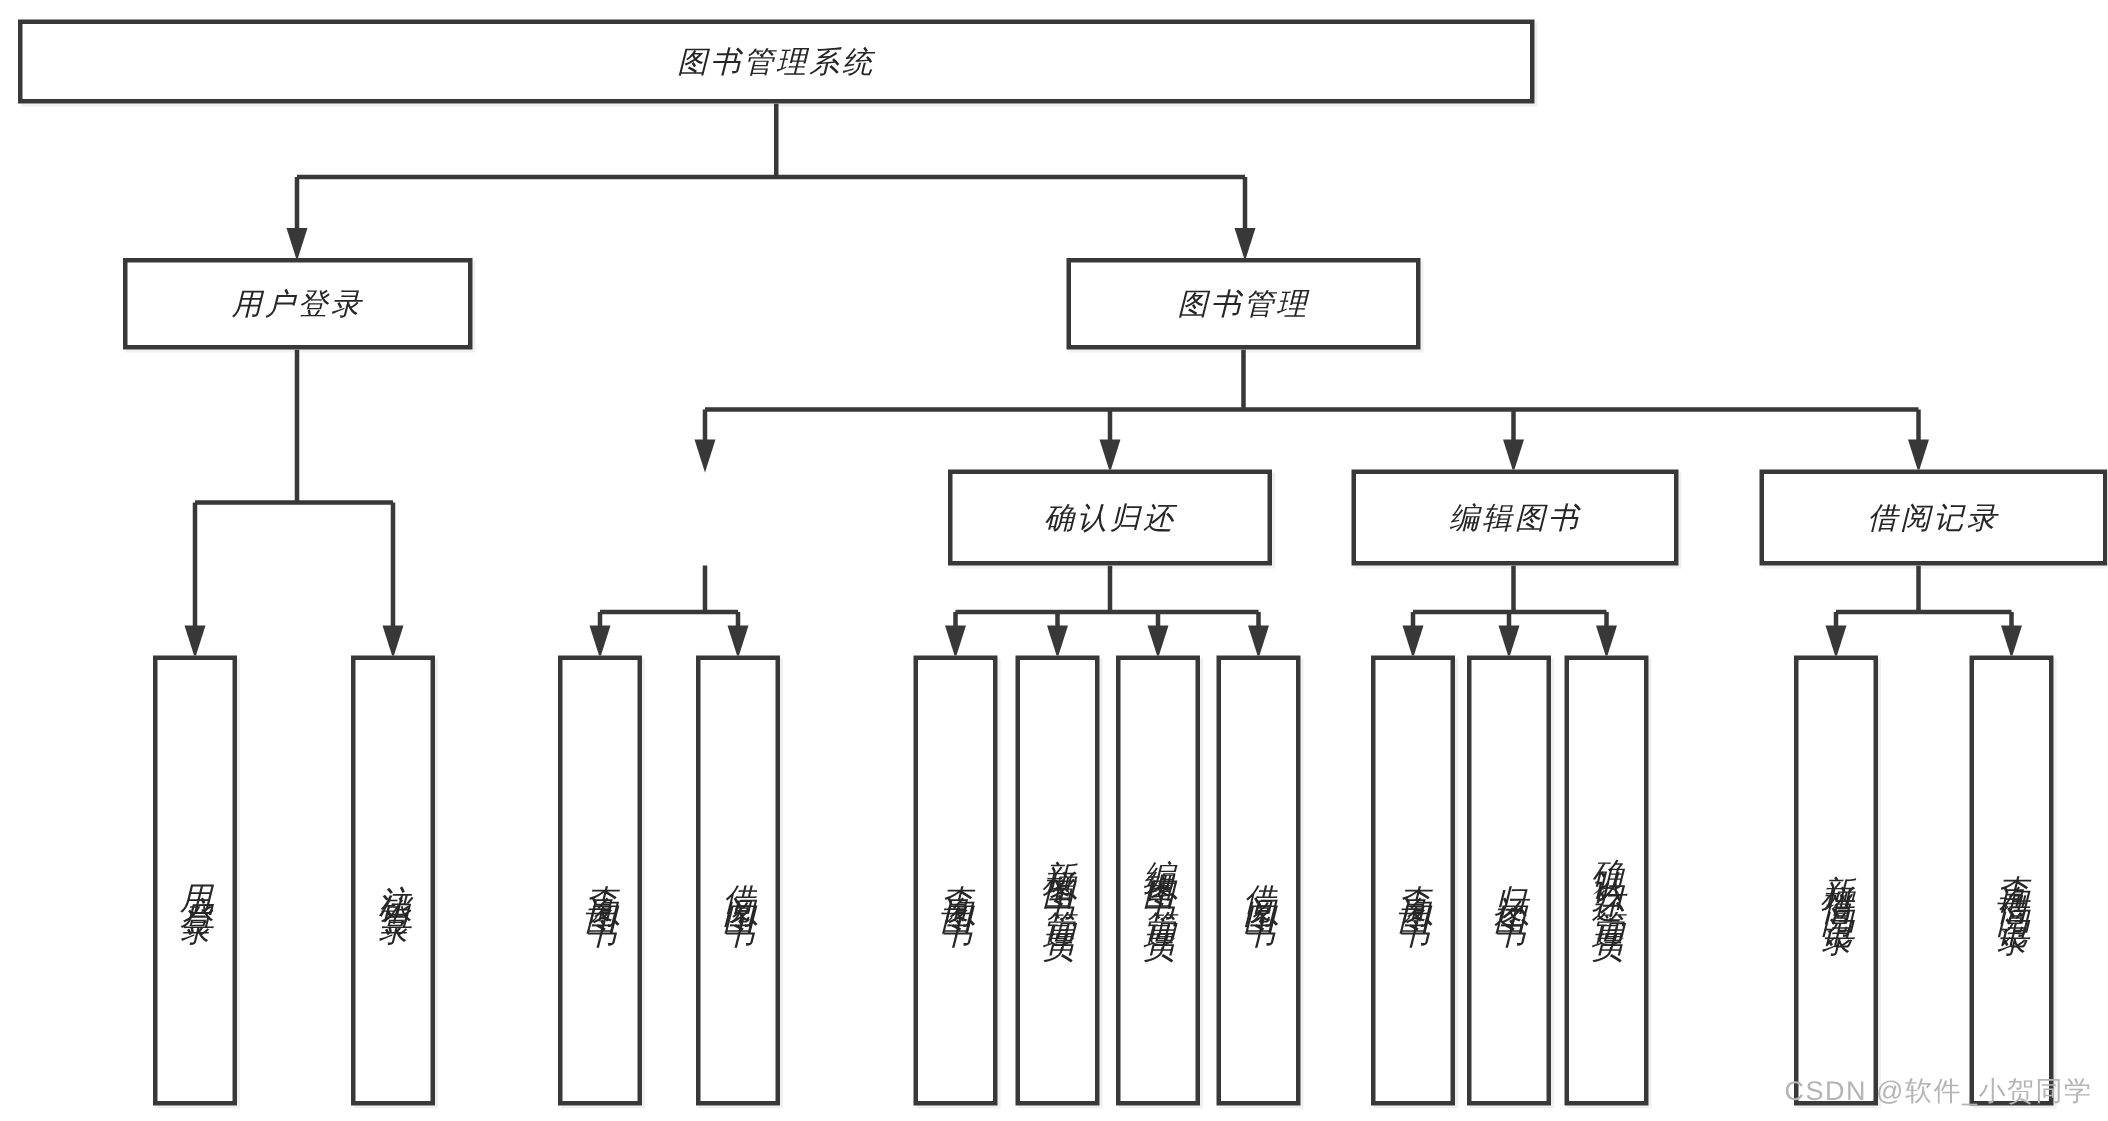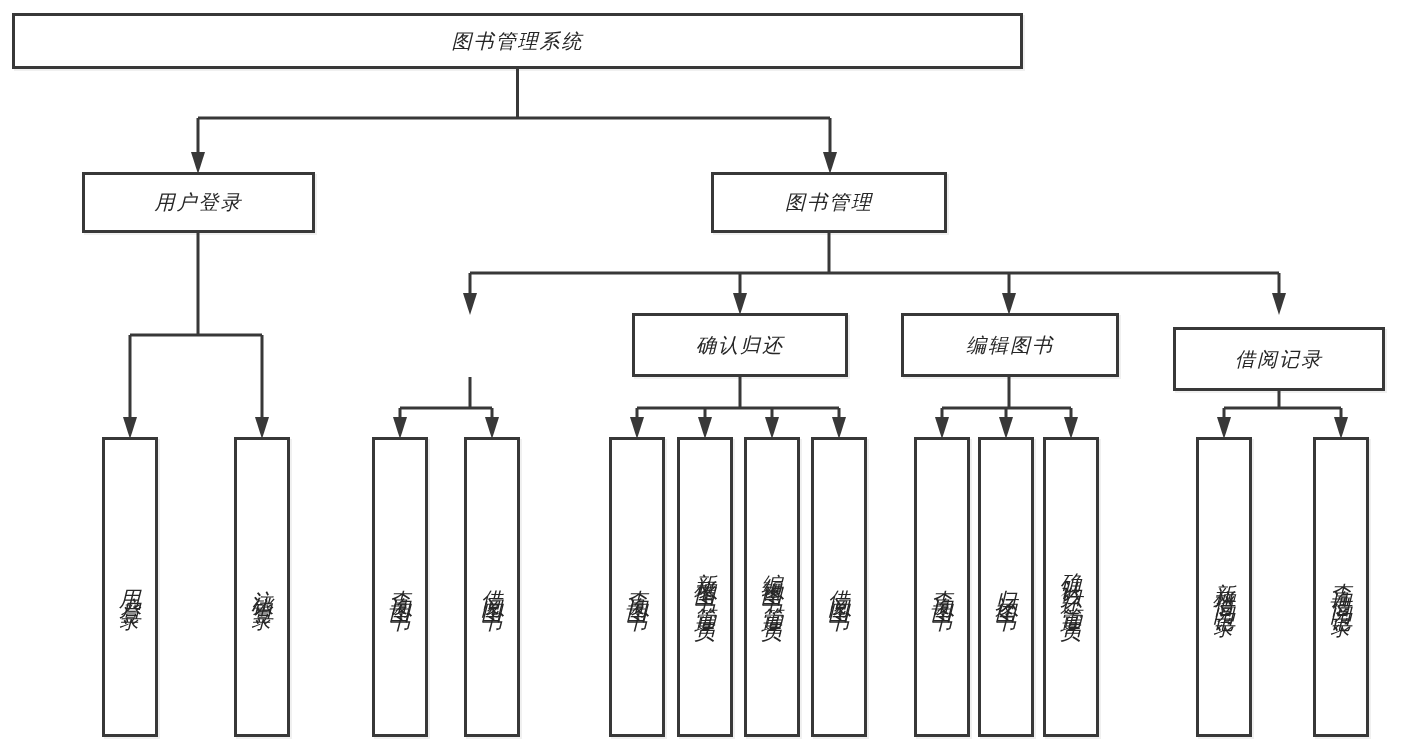--- a/index.html
+++ b/index.html
@@ -90,21 +90,21 @@
   <div class="node" style="left:711px;top:172px;width:236px;height:61px">
     <span class="lbl">图书管理</span>
   </div>
 
   <div class="node" style="left:632px;top:313px;width:216px;height:64px">
     <span class="lbl">确认归还</span>
   </div>
   <div class="node" style="left:901px;top:313px;width:218px;height:64px">
     <span class="lbl">编辑图书</span>
   </div>
-  <div class="node" style="left:1173px;top:327px;width:212px;height:64px">
+  <div class="node" style="left:1173px;top:313px;width:232px;height:64px">
     <span class="lbl">借阅记录</span>
   </div>
 
   <div class="node leaf" style="left:102px;top:437px;width:56px;height:300px">
     <span class="lbl">用户登录</span>
   </div>
   <div class="node leaf" style="left:234px;top:437px;width:56px;height:300px">
     <span class="lbl">注销登录</span>
   </div>
 
@@ -138,14 +138,15 @@
     <span class="lbl">确认归还（管理员）</span>
   </div>
 
   <div class="node leaf" style="left:1196px;top:437px;width:56px;height:300px">
     <span class="lbl">新增借阅记录</span>
   </div>
   <div class="node leaf" style="left:1313px;top:437px;width:56px;height:300px">
     <span class="lbl">查询借阅记录</span>
   </div>
 
+  <div class="watermark">CSDN @软件_小贺同学</div>
 
 </div>
 
 </body></html>

